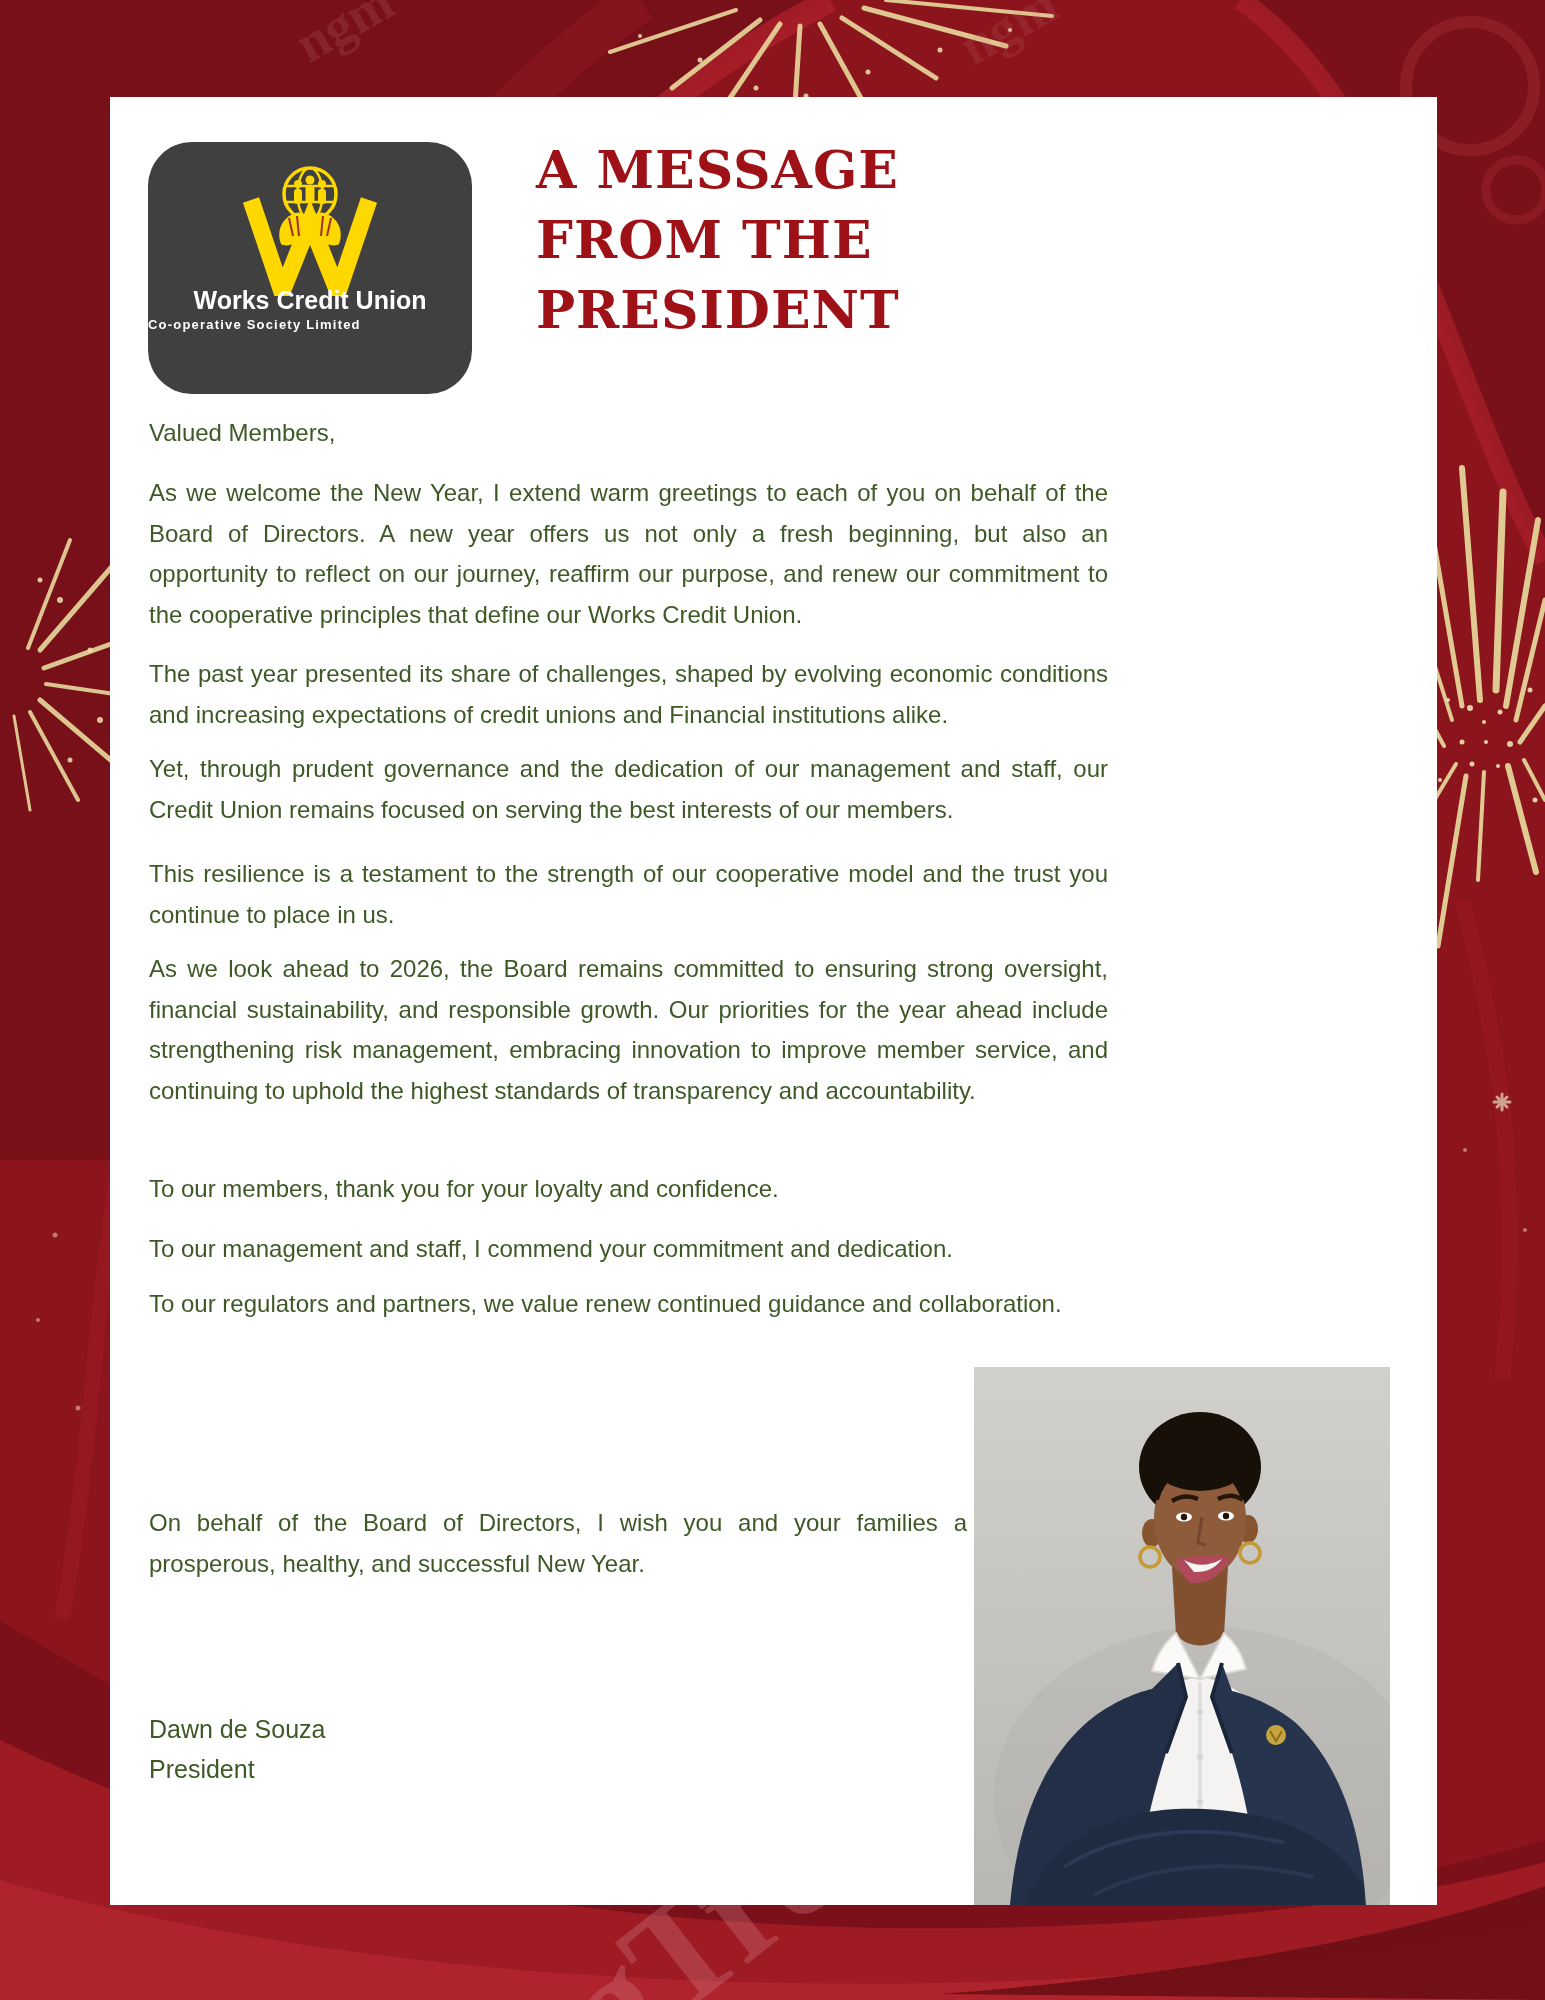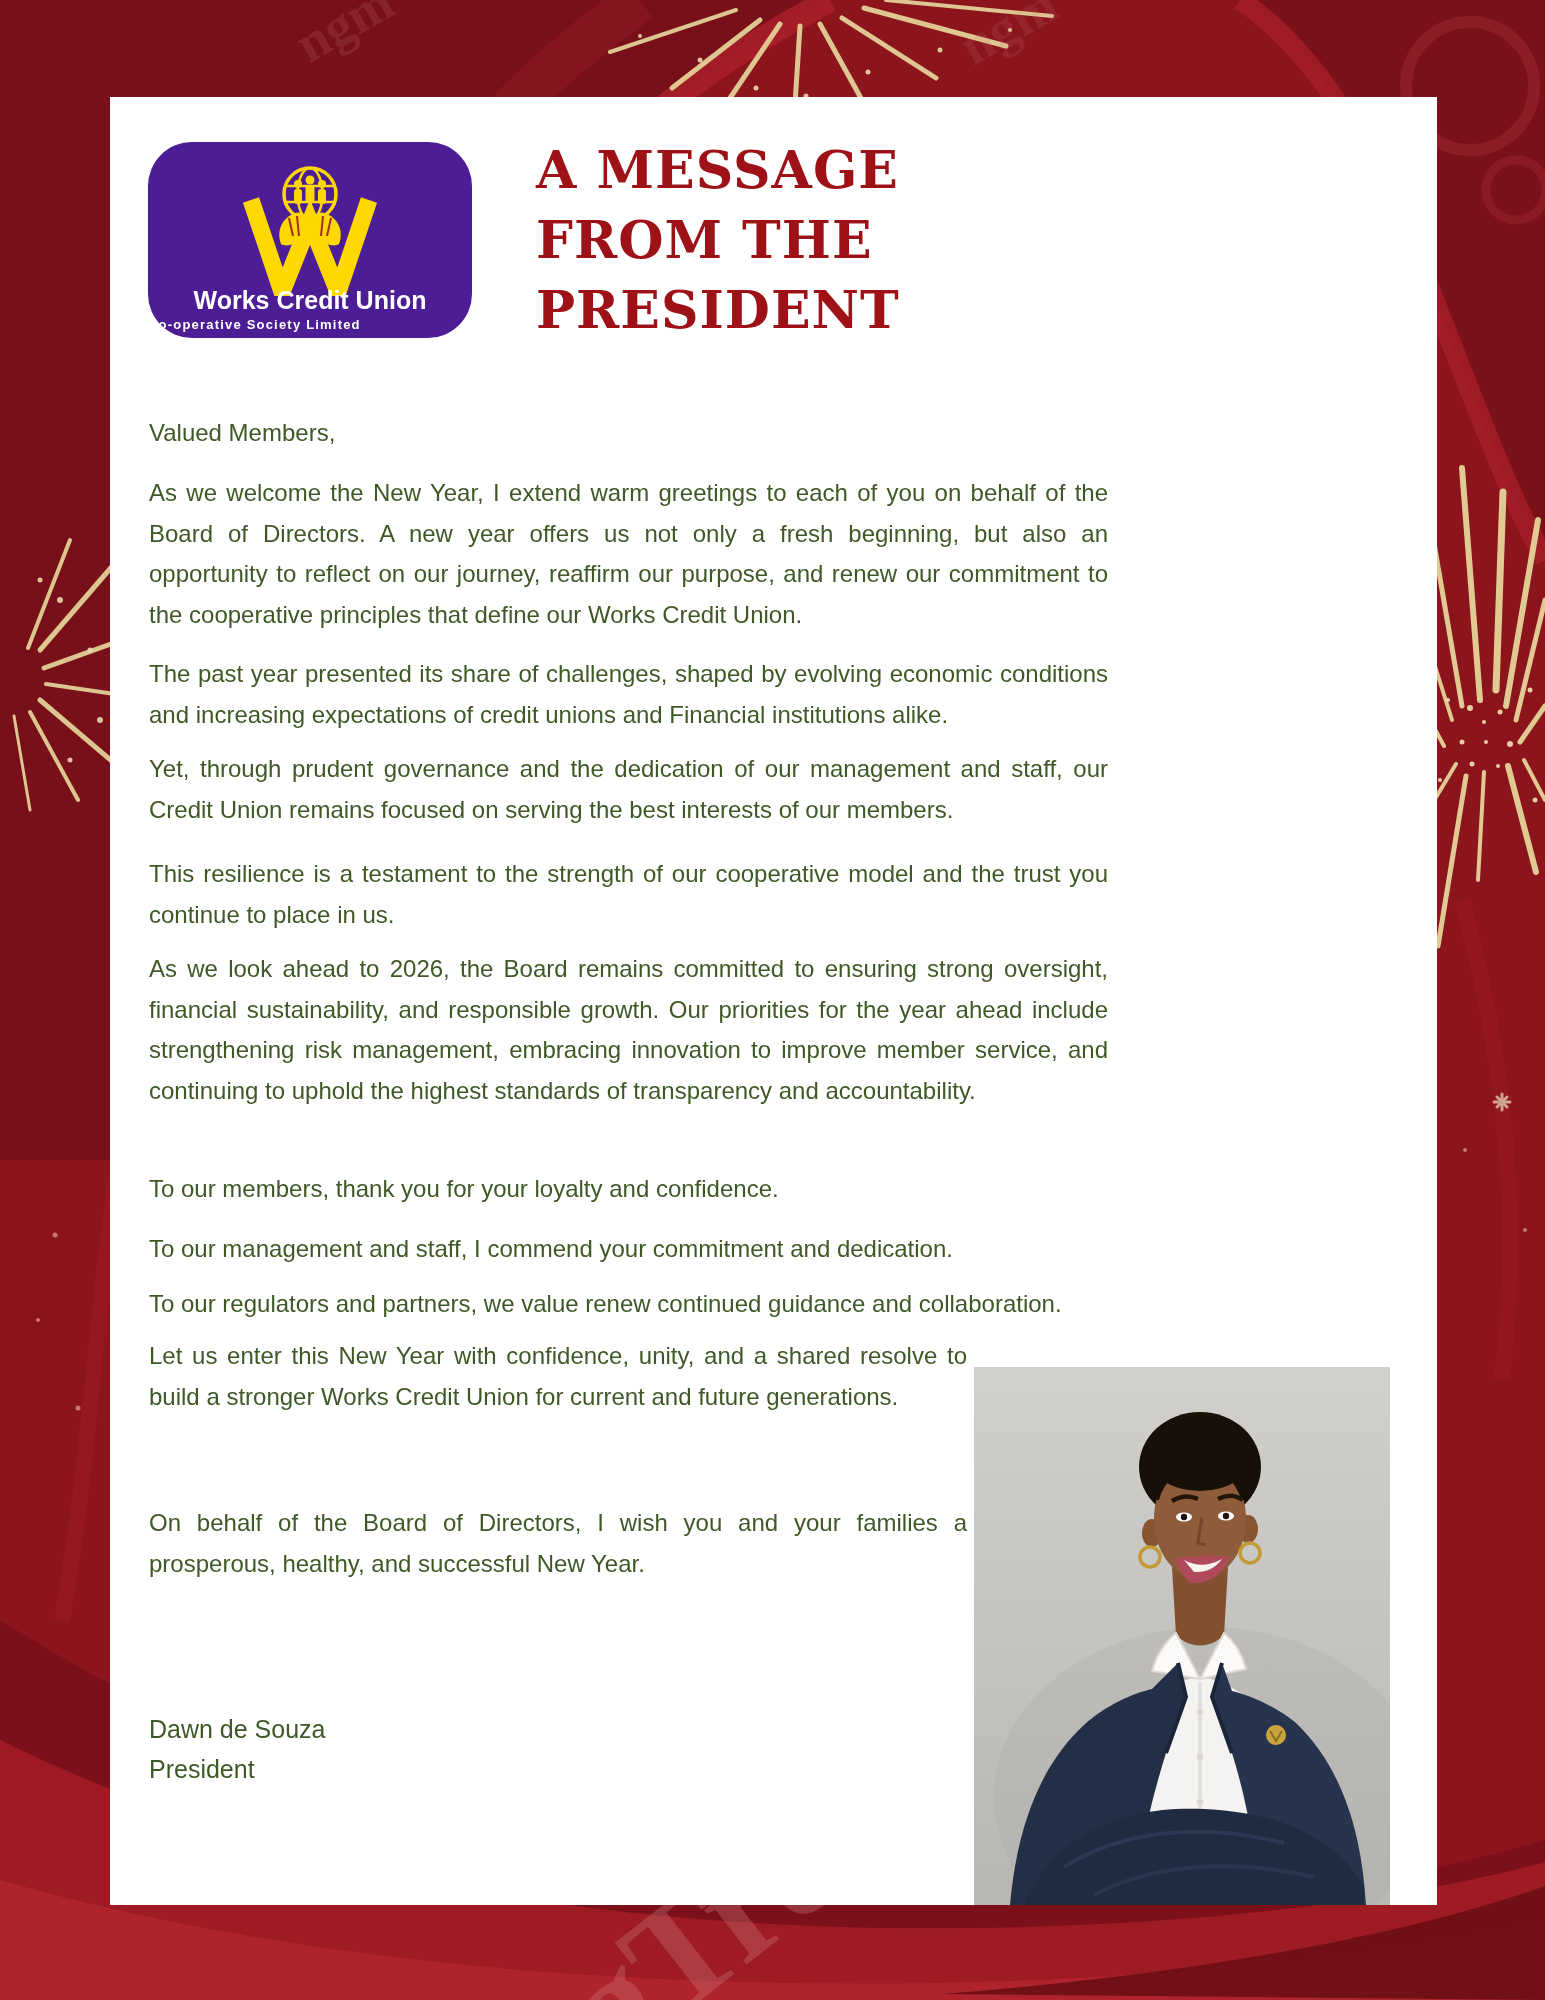--- a/index.html
+++ b/index.html
@@ -1,21 +1,21 @@
 <!DOCTYPE html>
 <html><head>
 <meta charset="utf-8">
 <style>
   html,body{margin:0;padding:0;background:#5a0b11;}
   .page{position:relative;width:1545px;height:2000px;overflow:hidden;background:#8C141D;
         font-family:"Liberation Sans",sans-serif;}
   .bg{position:absolute;left:0;top:0;width:1545px;height:2000px;}
   .content{position:absolute;left:110px;top:97px;width:1327px;height:1808px;background:#ffffff;overflow:hidden;}
 
-  .logo-box{position:absolute;left:38px;top:45px;width:324px;height:196px;background:#4c1d95;border-radius:44px;}
+  .logo-box{position:absolute;left:38px;top:45px;width:324px;height:252px;background:#404040;border-radius:44px;}
   .logo-mark{position:absolute;left:50%;top:14px;transform:translateX(-50%);}
   .logo-name{position:absolute;top:146px;left:0;width:100%;text-align:center;
              font:bold 25px/1 "Liberation Sans",sans-serif;color:#ffffff;}
   .logo-sub{position:absolute;top:176px;left:0;width:100%;
             font:bold 13px/1 "Liberation Sans",sans-serif;letter-spacing:1.2px;color:#ffffff;}
 
   .title{position:absolute;left:426px;top:38px;margin:0;
          font-family:"DejaVu Serif",serif;font-weight:700;font-size:52px;line-height:70px;
          color:#9D1117;letter-spacing:1px;}
   .tl{display:block;}
@@ -177,21 +177,20 @@
 
     <p class="para" style="top:300px">Valued Members,</p>
     <p class="para just" style="top:360px">As we welcome the New Year, I extend warm greetings to each of you on behalf of the Board of Directors. A new year offers us not only a fresh beginning, but also an opportunity to reflect on our journey, reaffirm our purpose, and renew our commitment to the cooperative principles that define our Works Credit Union.</p>
     <p class="para just" style="top:541px">The past year presented its share of challenges, shaped by evolving economic conditions and increasing expectations of credit unions and Financial institutions alike.</p>
     <p class="para just" style="top:636px">Yet, through prudent governance and the dedication of our management and staff, our Credit Union remains focused on serving the best interests of our members.</p>
     <p class="para just" style="top:741px">This resilience is a testament to the strength of our cooperative model and the trust you continue to place in us.</p>
     <p class="para just" style="top:836px">As we look ahead to 2026, the Board remains committed to ensuring strong oversight, financial sustainability, and responsible growth. Our priorities for the year ahead include strengthening risk management, embracing innovation to improve member service, and continuing to uphold the highest standards of transparency and accountability.</p>
     <p class="para" style="top:1056px">To our members, thank you for your loyalty and confidence.</p>
     <p class="para" style="top:1116px">To our management and staff, I commend your commitment and dedication.</p>
     <p class="para" style="top:1171px">To our regulators and partners, we value renew continued guidance and collaboration.</p>
-    <p class="para just narrow" style="top:1223px">Let us enter this New Year with confidence, unity, and a shared resolve to build a stronger Works Credit Union for current and future generations.</p>
     <p class="para just narrow" style="top:1390px">On behalf of the Board of Directors, I wish you and your families a prosperous, healthy, and successful New Year.</p>
     <p class="para sig" style="top:1596px">Dawn de Souza</p>
     <p class="para sig" style="top:1636px">President</p>
 
     <svg class="photo" viewBox="0 0 416 538" xmlns="http://www.w3.org/2000/svg">
       <defs>
         <linearGradient id="pbg" x1="0" y1="0" x2="0" y2="1">
           <stop offset="0" stop-color="#D2D0CD"></stop>
             <stop offset="1" stop-color="#B9B7B4"></stop>
         </linearGradient>

